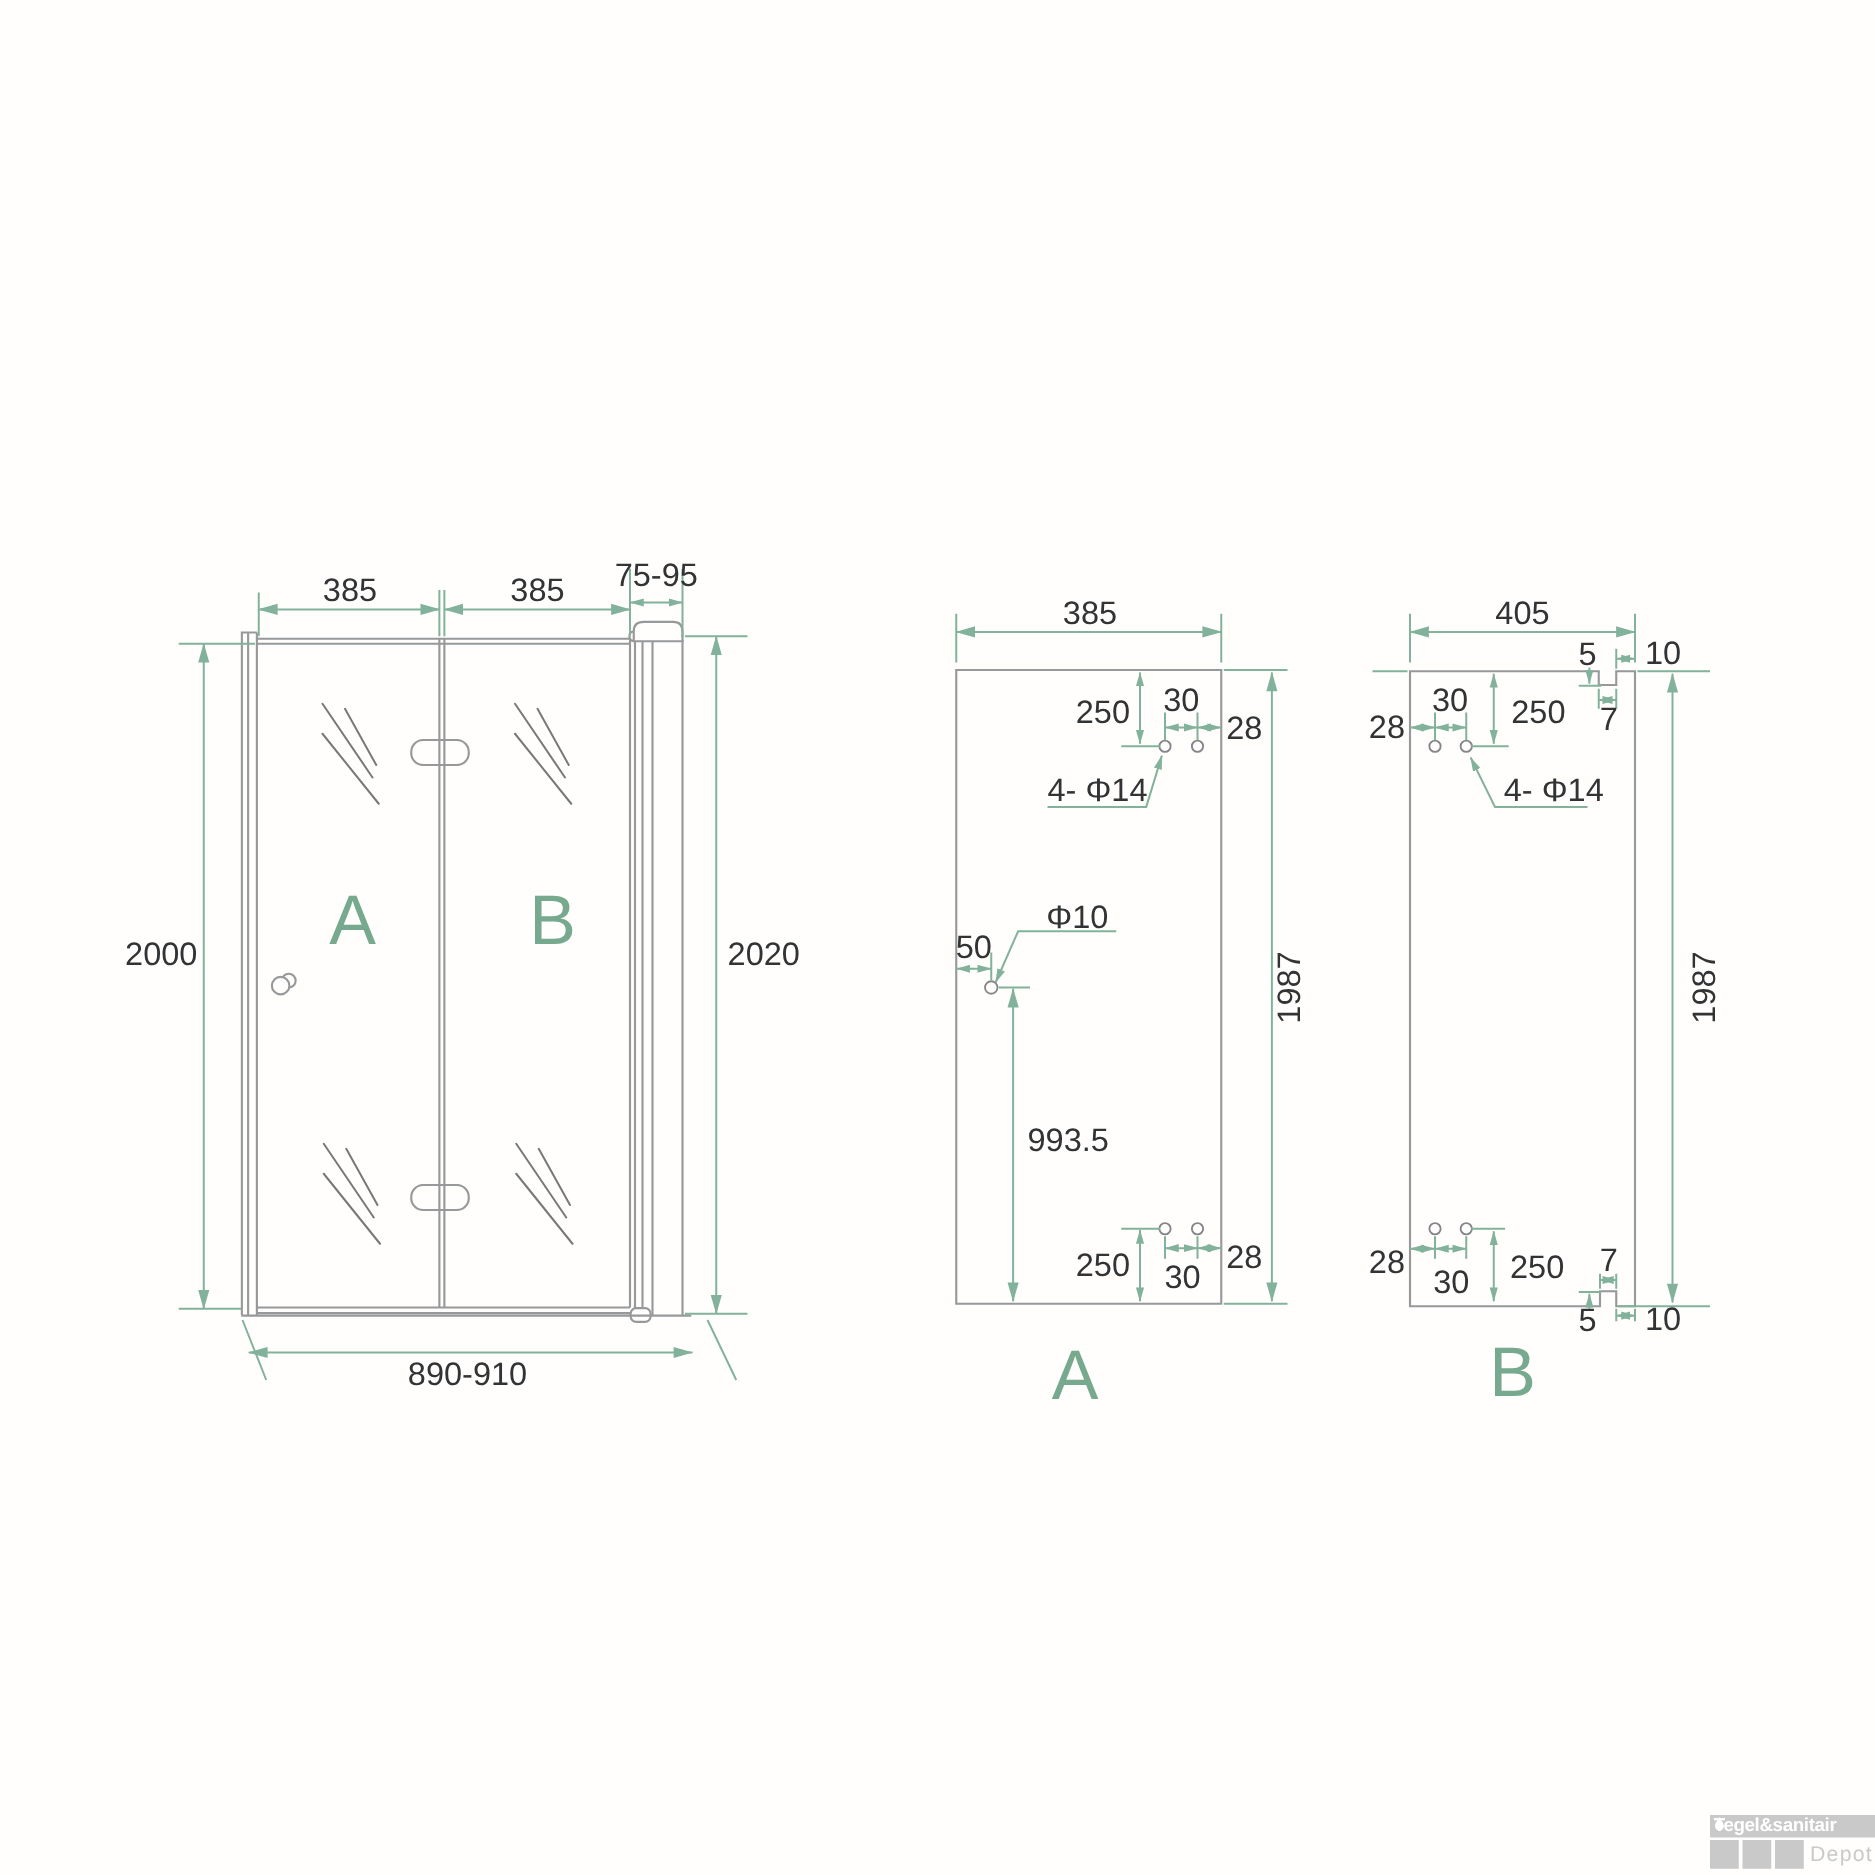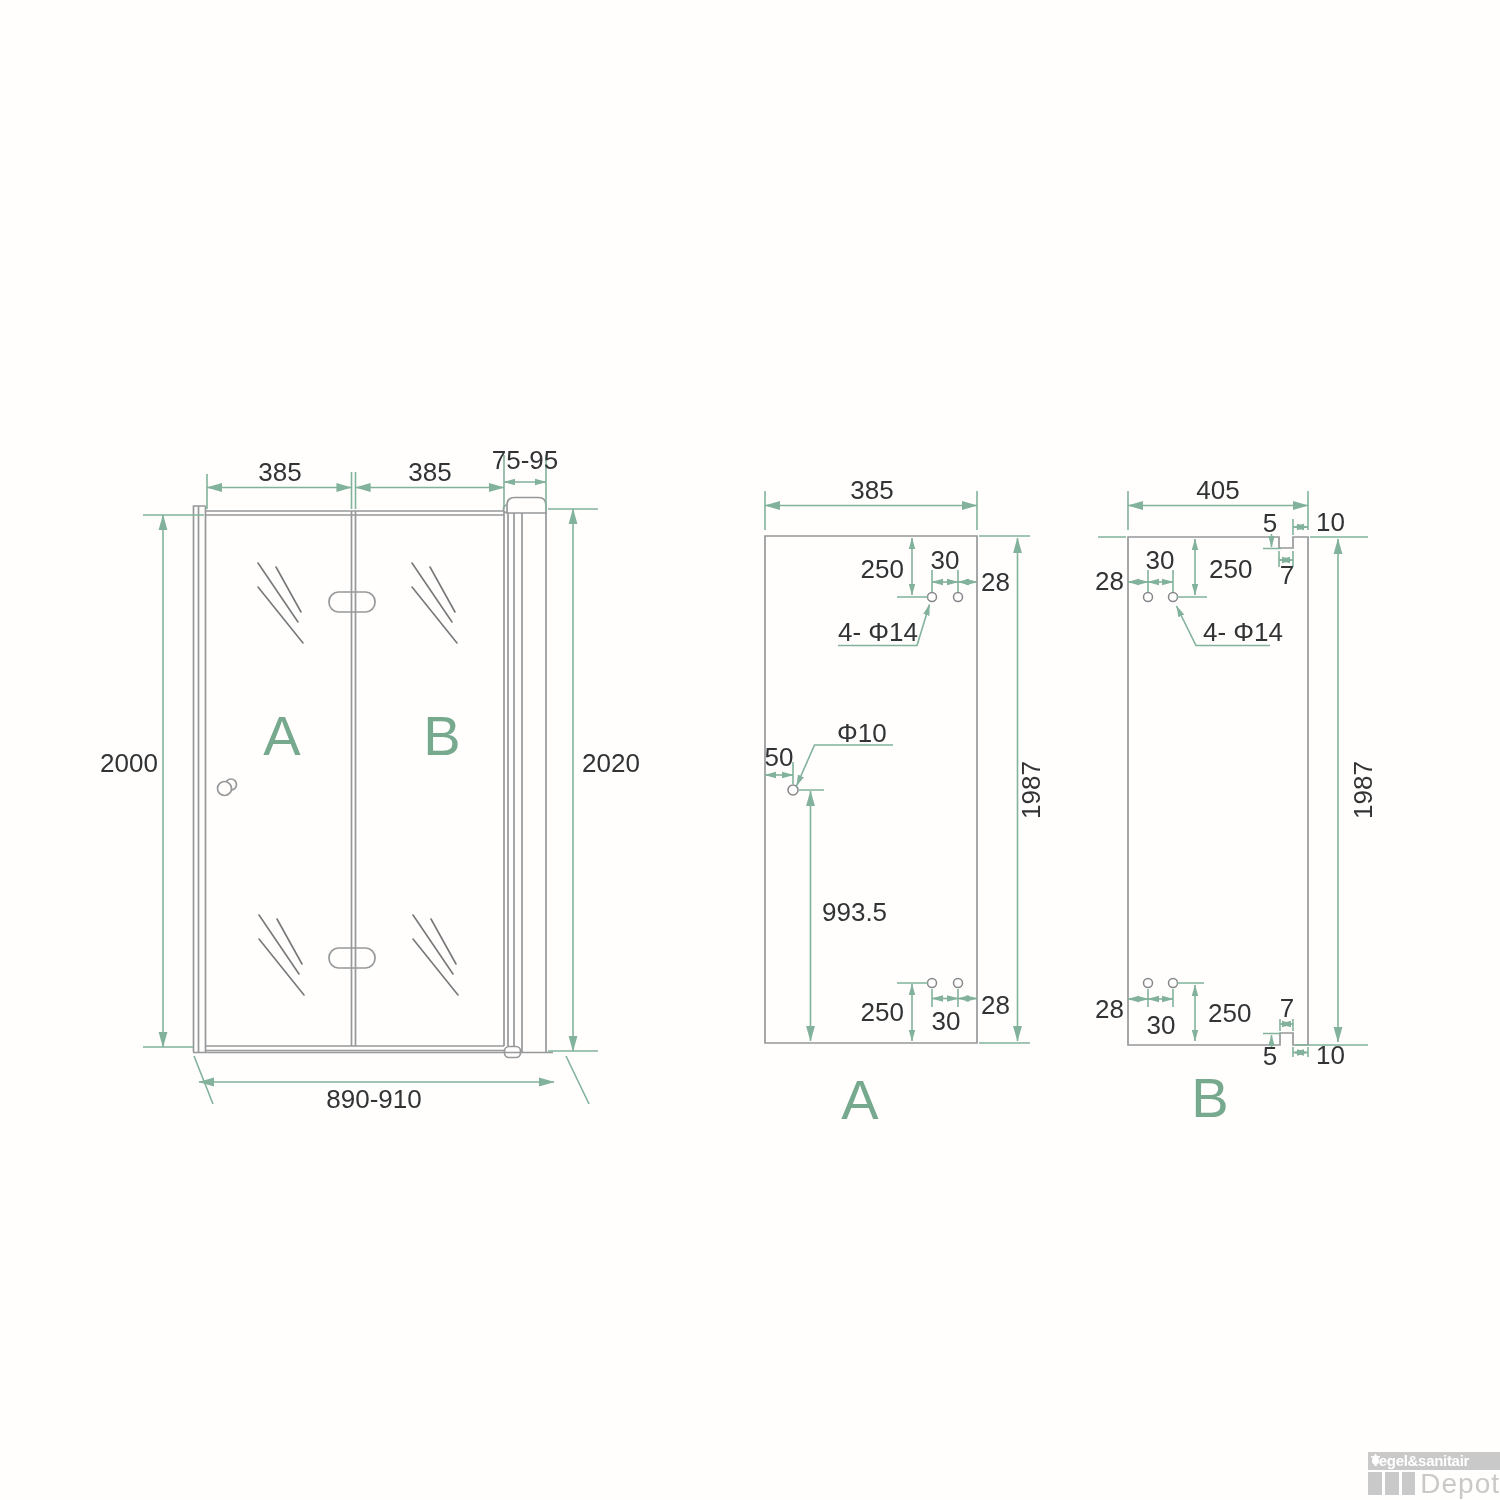--- a/index.html
+++ b/index.html
@@ -15,21 +15,21 @@
   .d{stroke:#82b29b;stroke-width:1.6;fill:none;}
   text{font-family:"Liberation Sans",sans-serif;font-size:26px;fill:#323335;}
   .lab{font-size:56px;fill:#76a98e;}
   
   .logo{position:absolute;left:1368px;top:1452px;width:132px;}
   .logo-bar{background:#c9c9c9;color:#ffffff;font-weight:bold;font-size:15px;height:18px;
             line-height:18px;padding-left:3px;letter-spacing:-0.3px;width:129px;}
   .logo-row{display:flex;align-items:flex-end;margin-top:2px;}
   .logo-sq{width:23px;height:23px;background:#c9c9c9;margin-right:3px;display:flex;
            align-items:center;justify-content:center;}
-  .logo-depot{color:#c9c9c9;font-size:28px;letter-spacing:1px;margin-left:2px;line-height:23px;}
+  .logo-depot{color:#c9c9c9;font-size:17px;letter-spacing:1px;margin-left:2px;line-height:23px;}
 </style>
 </head>
 <body>
 
 <div id="canvas">
 <svg width="1500" height="1500" viewBox="0 0 1500 1500">
   <defs>
     <marker id="arr" viewBox="0 0 12 8" refX="11.5" refY="4" markerWidth="16" markerHeight="10.5" markerUnits="userSpaceOnUse" orient="auto-start-reverse">
       <path d="M0 0.6 L12 4 L0 7.4 Z" fill="#82b29b"></path>
     </marker>

